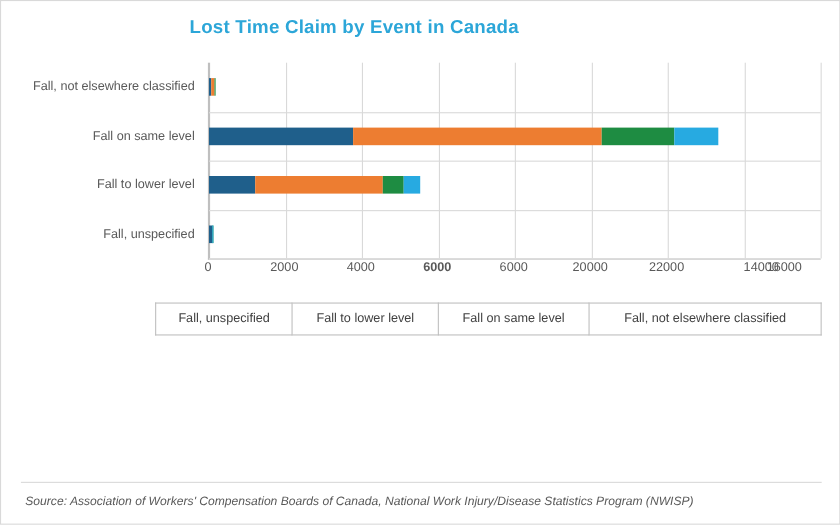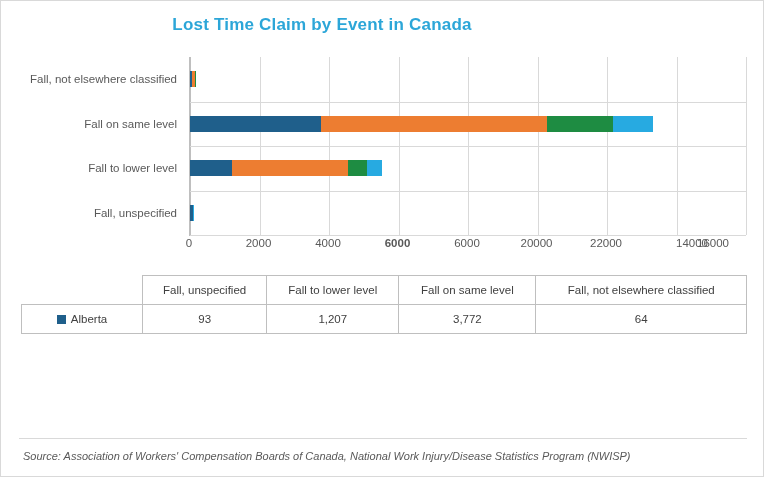--- a/index.html
+++ b/index.html
@@ -239,27 +239,20 @@
     <thead>
       <tr>
         <th class="corner-cell"></th>
       <th>Fall, unspecified</th>
           <th>Fall to lower level</th>
           <th>Fall on same level</th>
           <th>Fall, not elsewhere classified</th>
         </tr>
     </thead>
     <tbody>
-        <tr>
-          <td class="series-cell"><span class="legend-swatch" style="background: rgb(31, 95, 139);"></span><span>Alberta</span></td>
-          <td>93</td>
-          <td>1,207</td>
-          <td>3,772</td>
-          <td>64</td>
-        </tr>
       </tbody>
   </table>
 
 
   <div class="source-sep"></div>
   <div class="source-note">Source: Association of Workers' Compensation Boards of Canada, National Work Injury/Disease Statistics Program (NWISP)</div>
 
 </div>
 
 </body></html>

